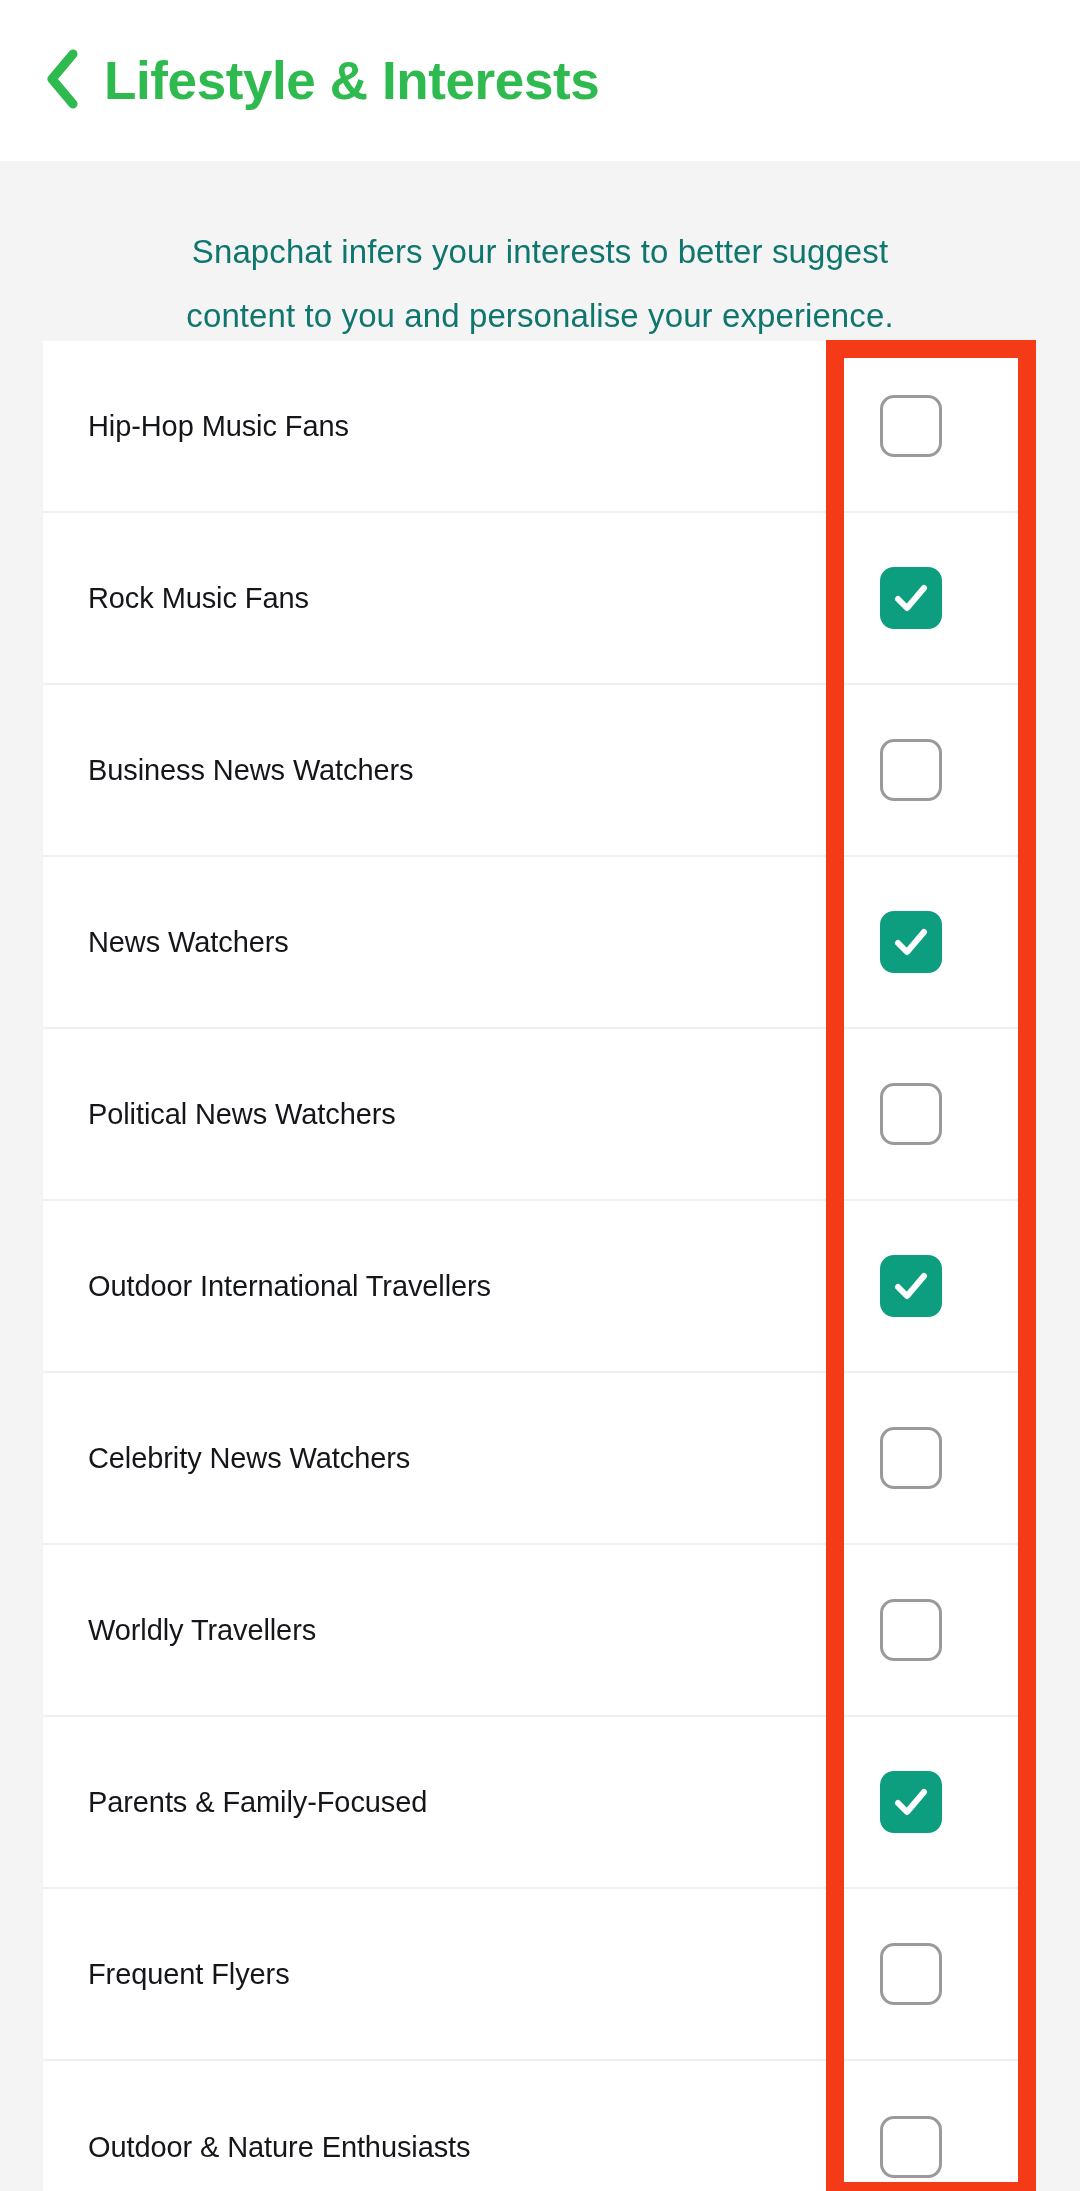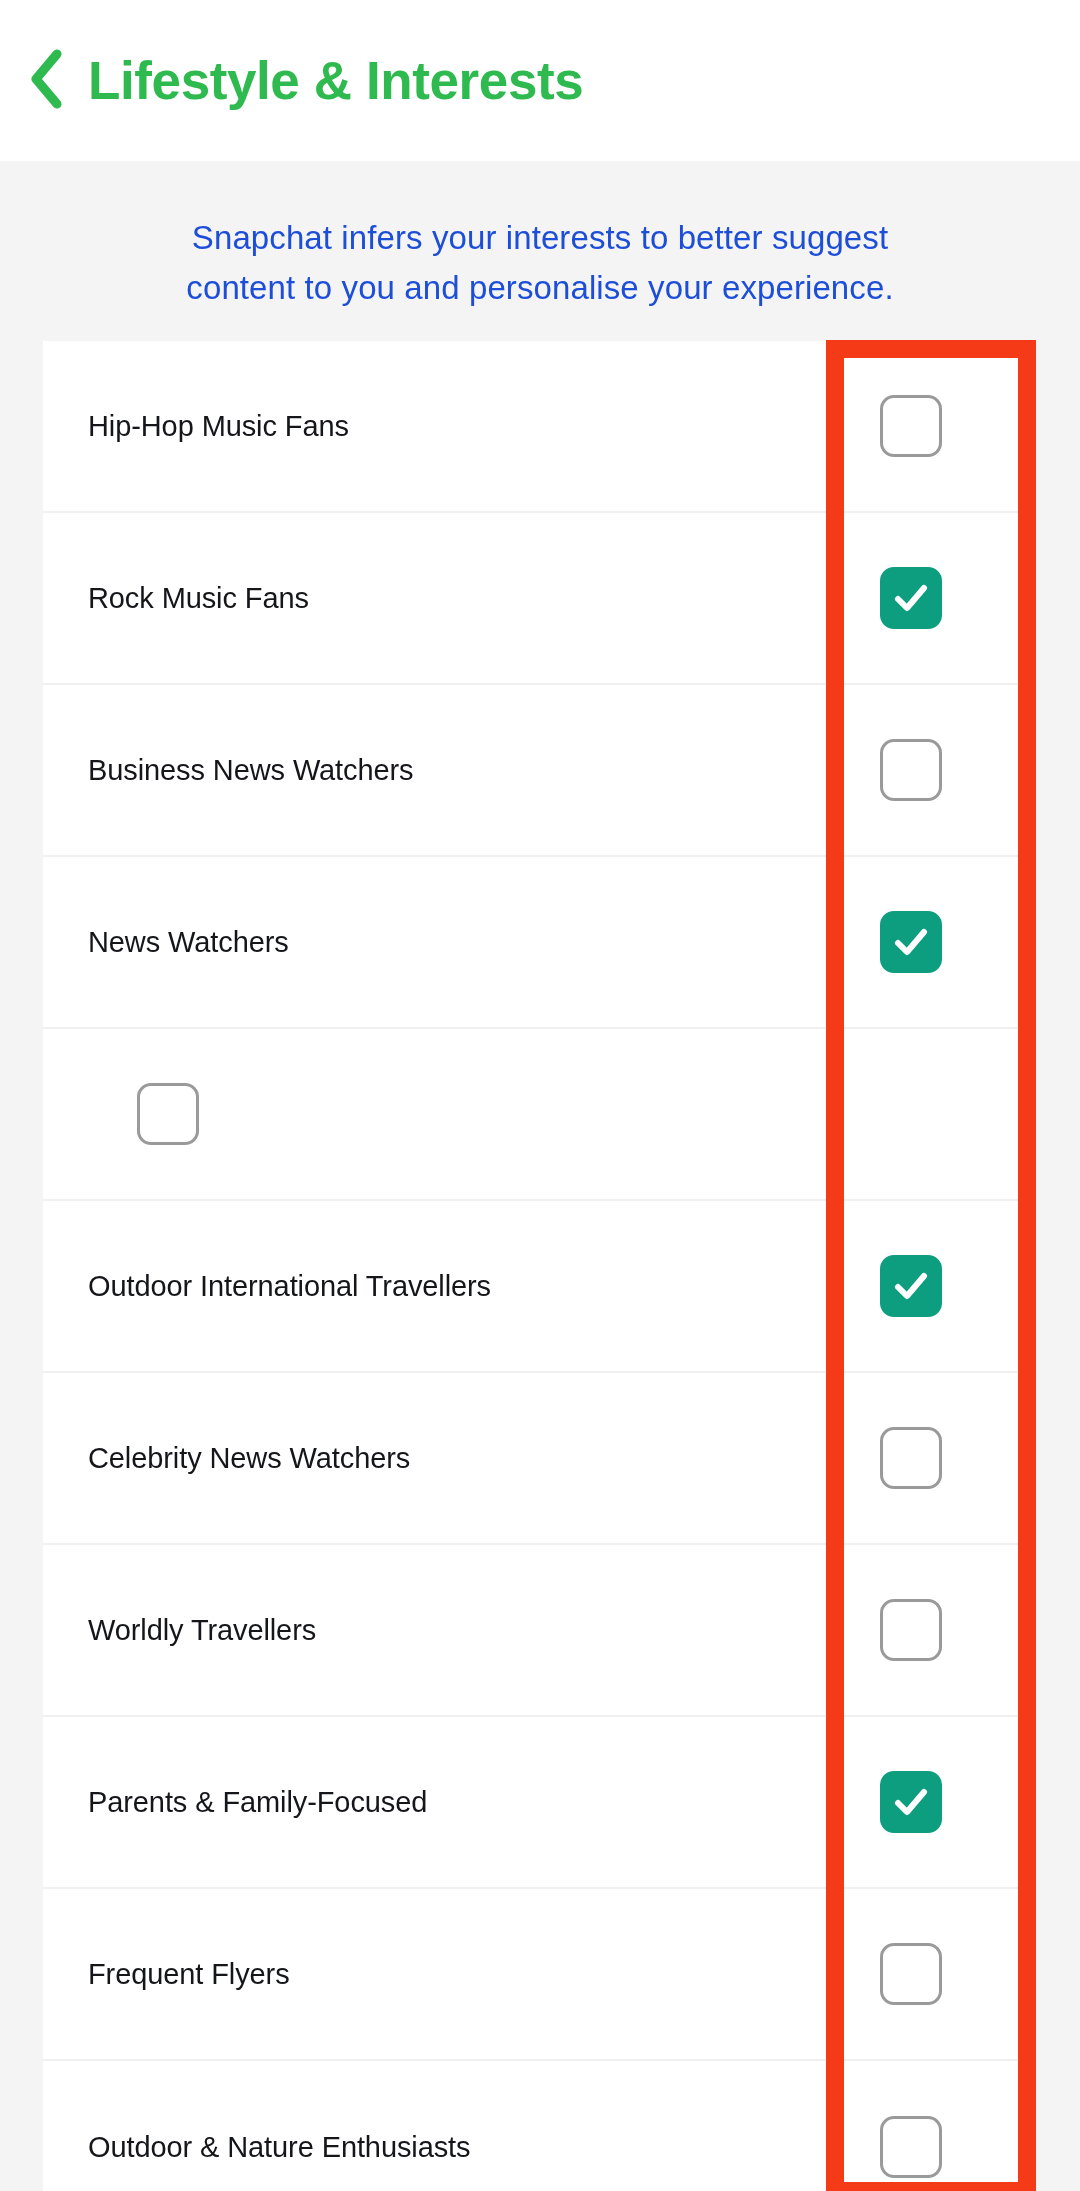--- a/index.html
+++ b/index.html
@@ -19,21 +19,21 @@
   .navbar {
     position: absolute;
     left: 0;
     top: 0;
     width: 1080px;
     height: 161px;
     background: #ffffff;
     display: flex;
     align-items: center;
     box-sizing: border-box;
-    padding-left: 18px;
+    padding-left: 34px;
   }
   .back-btn {
     width: 56px;
     height: 70px;
     display: flex;
     align-items: center;
     justify-content: center;
     flex: none;
   }
   .chevron {
@@ -52,24 +52,24 @@
   .description {
     position: absolute;
     left: 0;
     top: 161px;
     width: 1080px;
     text-align: center;
     padding-top: 52px;
     box-sizing: border-box;
   }
   .description p {
-    margin: 0;
+    margin: 14px;
     font-size: 33px;
     line-height: 50px;
-    color: #1d4ed8;
+    color: #0f766e;
     letter-spacing: 0.1px;
   }
 
   
   .list-card {
     position: absolute;
     left: 43px;
     top: 341px;
     width: 993px;
     background: #ffffff;
@@ -183,20 +183,21 @@
       <div class="row-label">News Watchers</div>
       <div class="checkbox-cell">
         <div class="checkbox checked">
           <svg class="tick" width="40" height="40" viewBox="0 0 40 40" fill="none" xmlns="http://www.w3.org/2000/svg">
             <path d="M7 21 L16 30 L33 10" stroke="#ffffff" stroke-width="6" stroke-linecap="round" stroke-linejoin="round"></path>
           </svg>
         </div>
       </div>
     </div>
     <div class="row">
+      <div class="row-label">Political News Watchers</div>
       <div class="checkbox-cell">
         <div class="checkbox unchecked"></div>
       </div>
     </div>
     <div class="row">
       <div class="row-label">Outdoor International Travellers</div>
       <div class="checkbox-cell">
         <div class="checkbox checked">
           <svg class="tick" width="40" height="40" viewBox="0 0 40 40" fill="none" xmlns="http://www.w3.org/2000/svg">
             <path d="M7 21 L16 30 L33 10" stroke="#ffffff" stroke-width="6" stroke-linecap="round" stroke-linejoin="round"></path>

